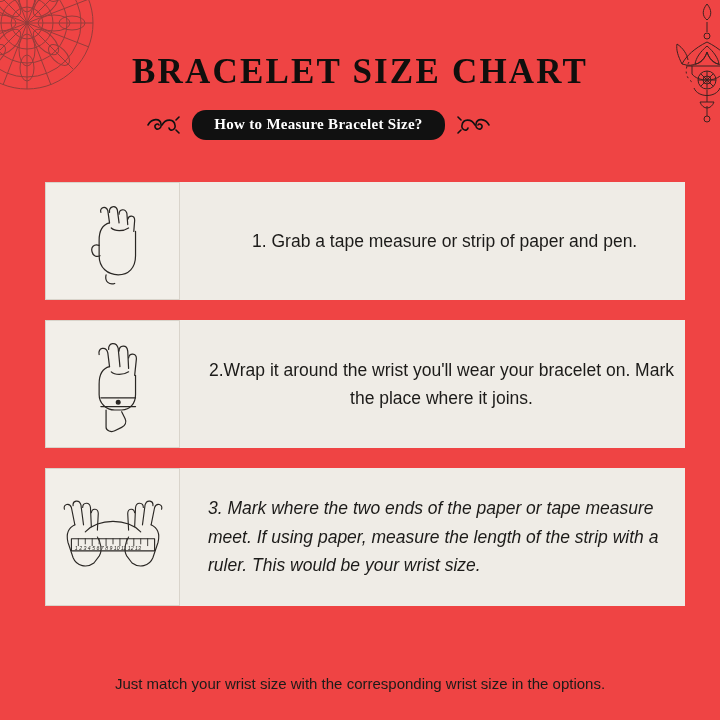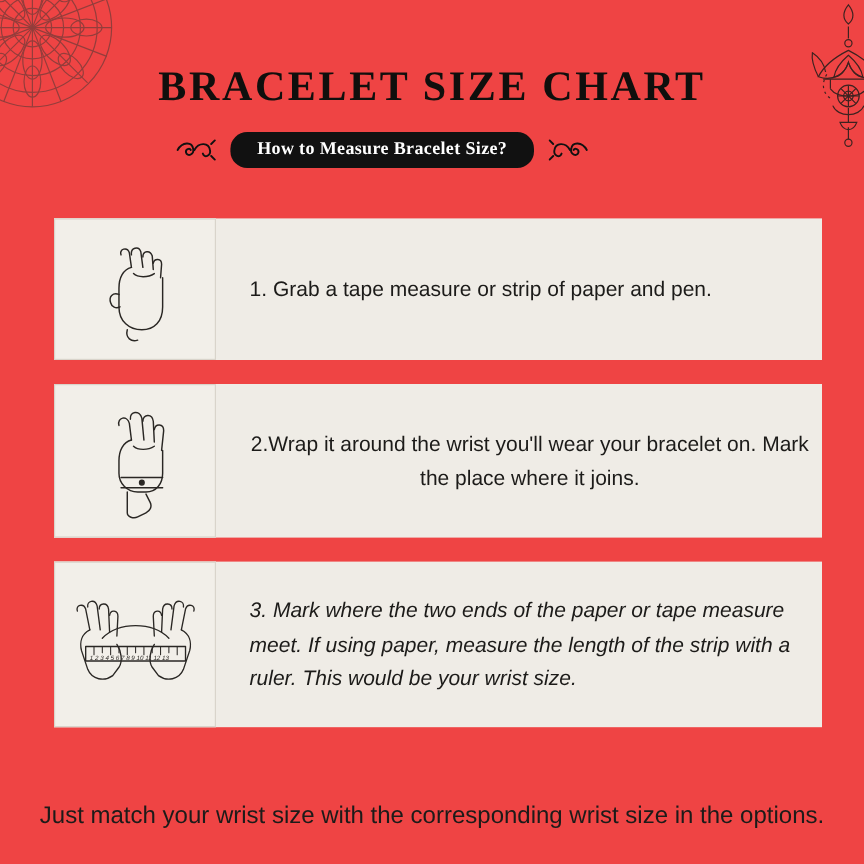--- a/index.html
+++ b/index.html
@@ -94,21 +94,21 @@
     top: 182px;
     left: 45px;
     width: 640px;
   }
   .step {
     display: flex;
     align-items: stretch;
     background: #efece6;
     margin-bottom: 20px;
   }
-  .step-1 { height: 118px; }
+  .step-1 { height: 118px; gap: 44px; }
   .step-2 { height: 128px; text-align: center; }
   .step-3 { height: 138px; font-style: italic; }
 
   .thumb {
     flex: 0 0 auto;
     width: 135px;
     background: #f2efe9;
     border: 1px solid #d9d4cb;
     box-sizing: border-box;
     display: flex;
@@ -127,21 +127,21 @@
     color: #1c1b19;
   }
 
   
   .footer {
     position: absolute;
     bottom: 28px;
     left: 0;
     width: 720px;
     text-align: center;
-    font-size: 20px;
+    font-size: 15px;
     color: #1c1b19;
   }
 </style>
 </head>
 <body>
 
 <div class="page">
 
   <div class="mandala">
     <svg viewBox="0 0 150 150" width="150" height="150">

